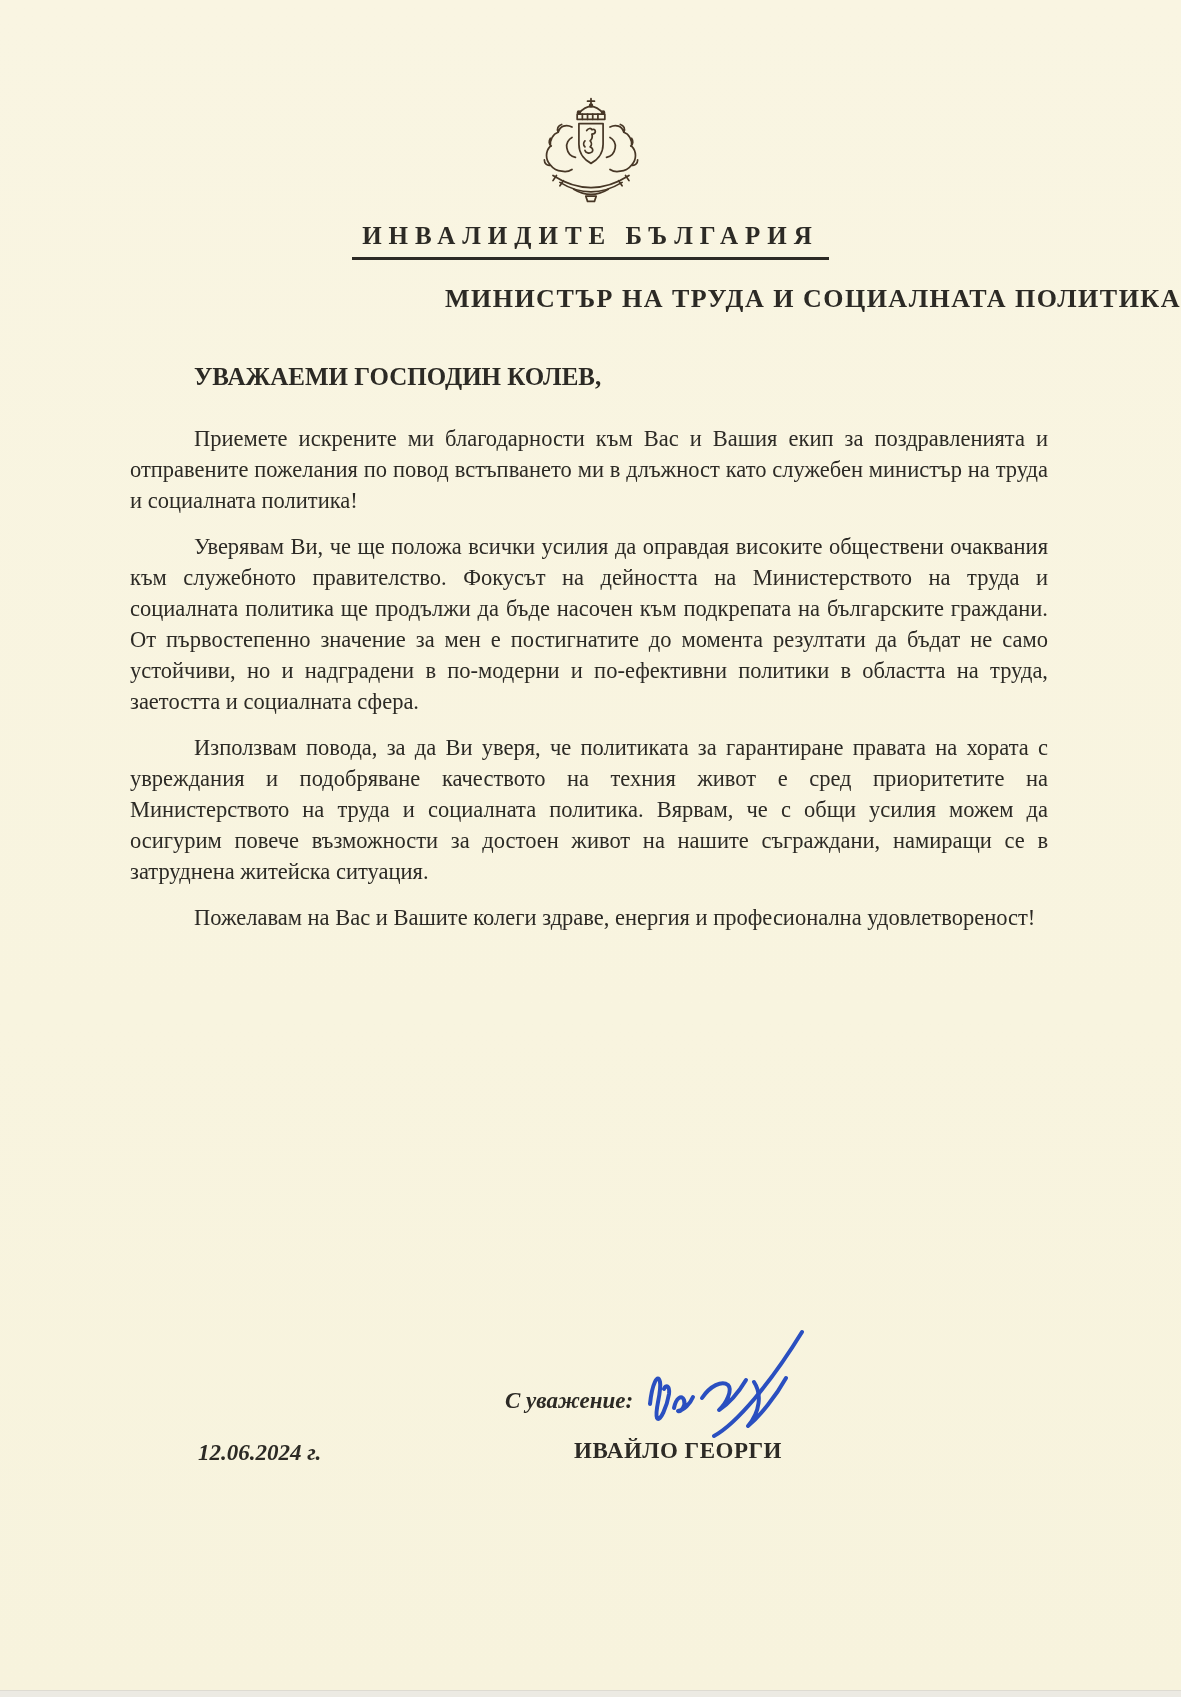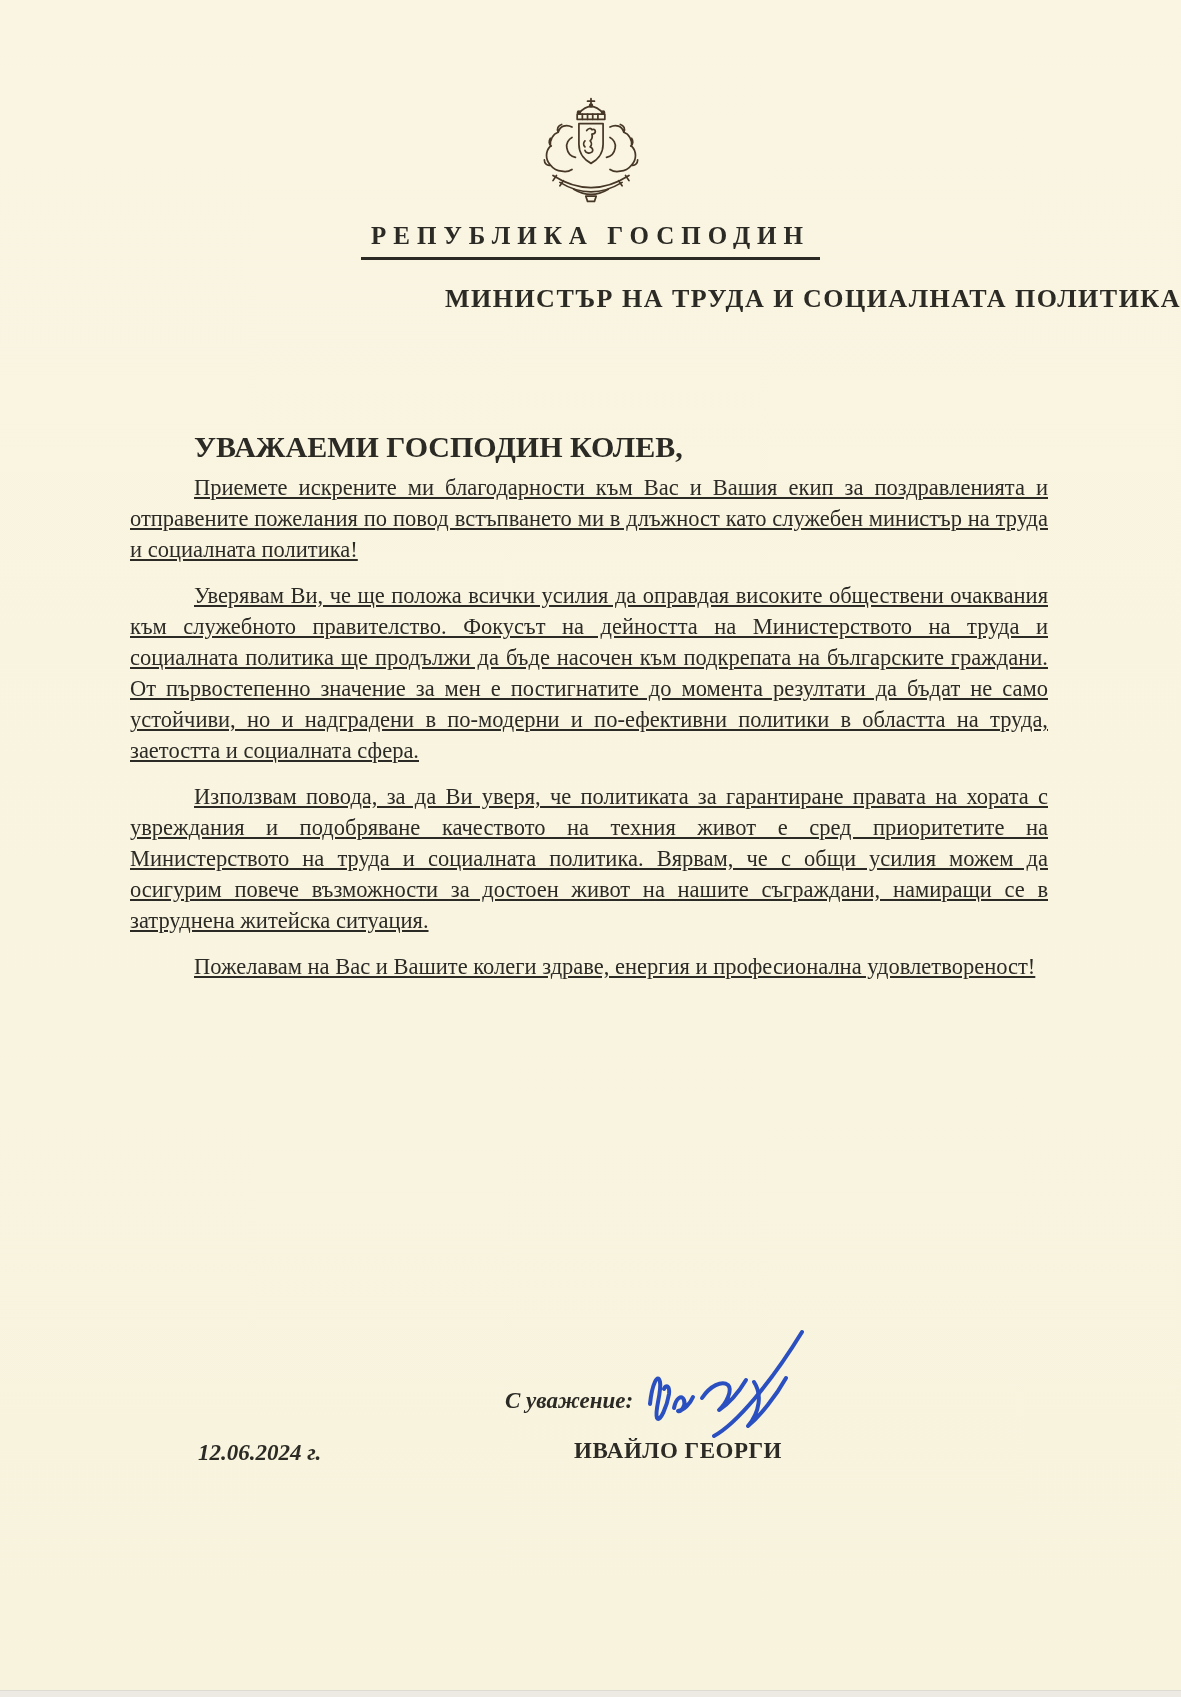--- a/index.html
+++ b/index.html
@@ -44,29 +44,29 @@
   .recipient {
     margin-top: 96px;
     margin-left: 495px;
     font-size: 23px;
     font-weight: bold;
     line-height: 34px;
   }
 
   
   .salutation {
-    margin-top: 116px;
+    margin-top: 49px;
     margin-left: 64px;
-    font-size: 30px;
+    font-size: 25px;
     font-weight: bold;
     font-family: Liberation Serif, serif;
   }
 
   
-  .body-text { margin-top: 8px; text-decoration: underline; }
+  .body-text { margin-top: 32px; }
   .body-text p {
     margin: 0 0 15px 0;
     font-size: 22.5px;
     line-height: 31px;
     text-align: justify;
     text-indent: 64px;
   }
 
   
   .regards {
@@ -142,21 +142,21 @@
         <path d="M24,100 q36,22 72,0"></path>
         <path d="M40,108 q20,12 40,0"></path>
         <path d="M20,92 l-4,6 M28,98 l-4,6 M92,98 l4,6 M100,92 l4,6"></path>
 
         <path d="M54,116 h12 l-2,6 h-8 z"></path>
       </g>
     </svg>
   </div>
 
   <div class="country-wrap">
-    <span class="country">РЕПУБЛИКА ГОСПОДИН</span>
+    <span class="country">ИНВАЛИДИТЕ БЪЛГАРИЯ</span>
   </div>
 
   <div class="minister">МИНИСТЪР НА ТРУДА И СОЦИАЛНАТА ПОЛИТИКА</div>
 
   <div class="content">
 
     <div class="salutation">УВАЖАЕМИ ГОСПОДИН КОЛЕВ,</div>
 
     <div class="body-text">
       <p>Приемете искрените ми благодарности към Вас и Вашия екип за поздравленията и отправените пожелания по повод встъпването ми в длъжност като служебен министър на труда и социалната политика!</p>

